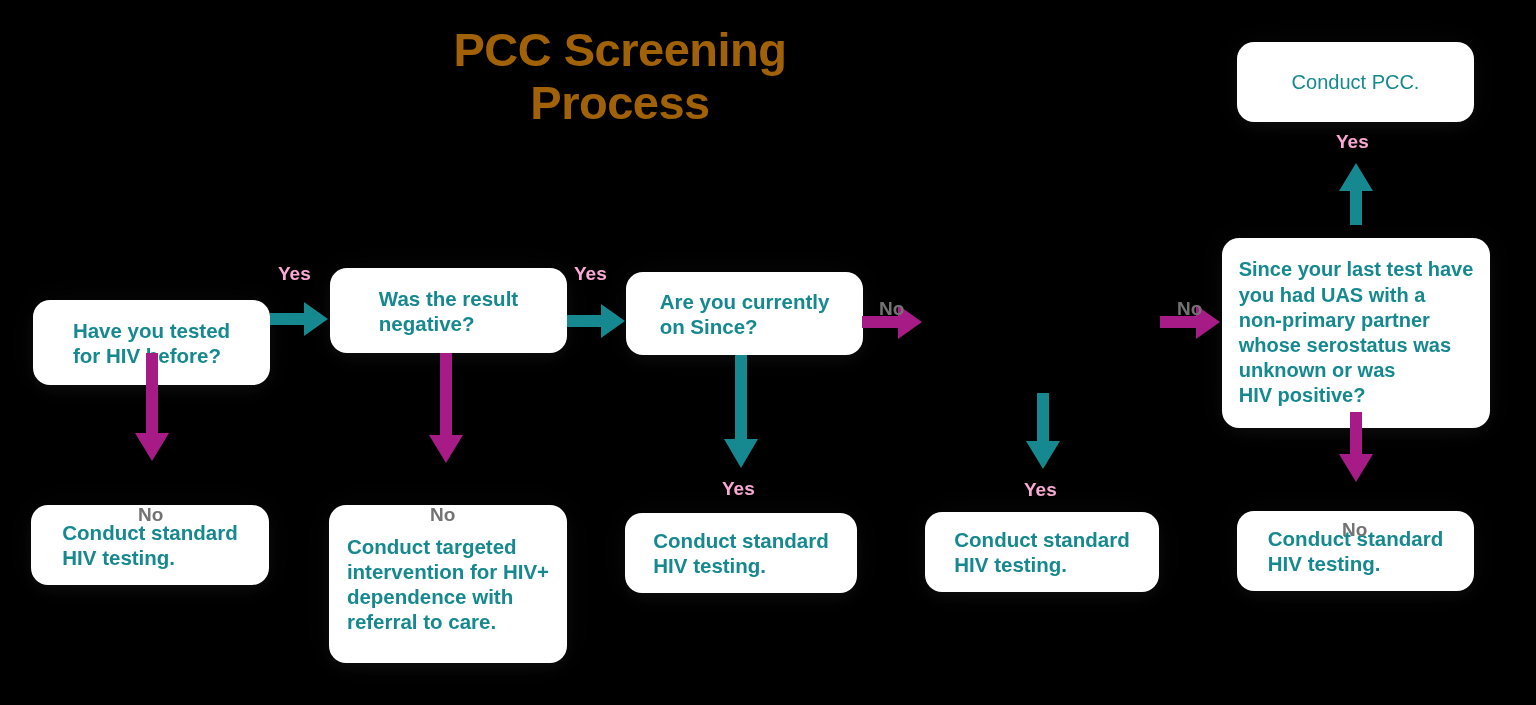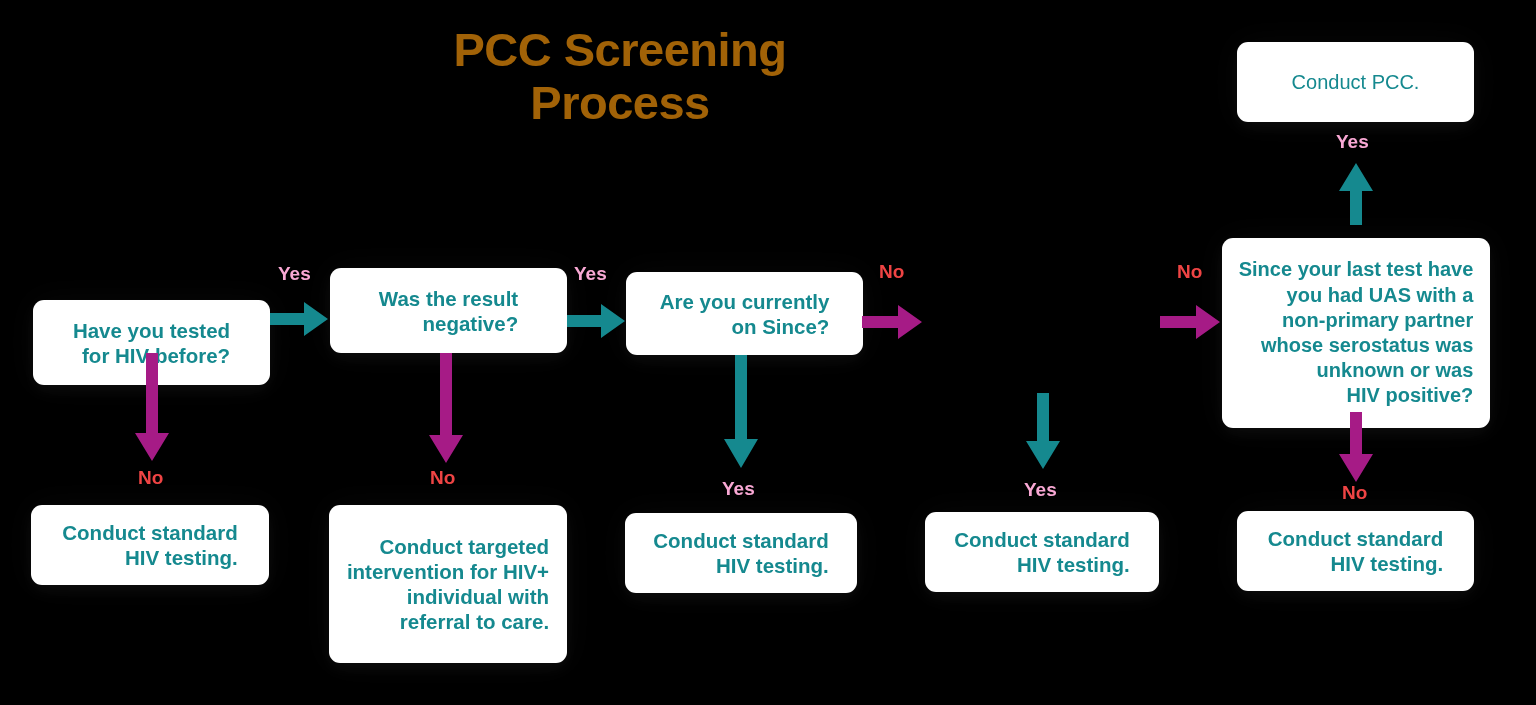--- a/index.html
+++ b/index.html
@@ -28,26 +28,26 @@
     font-weight: bold;
     line-height: 1.12;
     letter-spacing: -0.5px;
     white-space: pre-line;
   }
 
   
   .node {
     position: absolute;
     background: #ffffff;
-    border-radius: 11px;
+    border-radius: 17px;
     box-sizing: border-box;
     display: flex;
     align-items: center;
     justify-content: center;
-    text-align: right;
+    text-align: left;
     color: #15898f;
     font-weight: bold;
     line-height: 1.22;
     white-space: pre-line;
     box-shadow: 0 6px 16px rgba(255,255,255,0.045),
                 0 0 34px rgba(255,255,255,0.030);
     padding: 4px 10px;
   }
   .node.decision { font-size: 20.5px; }
   .node.terminal { font-size: 20.5px; font-weight: bold; }
@@ -60,21 +60,21 @@
 
   
   .edge-label {
     position: absolute;
     font-size: 19px;
     font-weight: bold;
     line-height: 1;
     white-space: nowrap;
   }
   .lbl-yes { color: #f9a8d4; }
-  .lbl-no  { color: #ef4444; }
+  .lbl-no  { color: #737373; margin-top: 37px; }
 </style>
 </head>
 <body>
 
 <div id="canvas">
 
   <div id="title">PCC Screening
 Process</div>
 
   <div class="node decision" style="left:33px; top:268px; width:237px; height:85px;margin-top:32px;">Have you tested
@@ -94,21 +94,21 @@
 unknown or was
 HIV positive?</div>
 
   <div class="node pcc" style="left:1237px; top:42px; width:237px; height:80px;">Conduct PCC.</div>
 
   <div class="node terminal" style="left:31px; top:505px; width:238px; height:80px;">Conduct standard
 HIV testing.</div>
 
   <div class="node terminal" style="left:329px; top:505px; width:238px; height:158px;">Conduct targeted
 intervention for HIV+
-individual with
+dependence with
 referral to care.</div>
 
   <div class="node terminal" style="left:625px; top:513px; width:232px; height:80px;">Conduct standard
 HIV testing.</div>
 
   <div class="node terminal" style="left:925px; top:512px; width:234px; height:80px;">Conduct standard
 HIV testing.</div>
 
   <div class="node terminal" style="left:1237px; top:511px; width:237px; height:80px;">Conduct standard
 HIV testing.</div>

